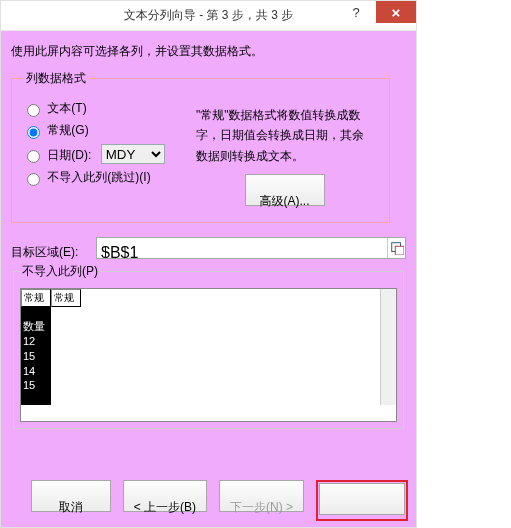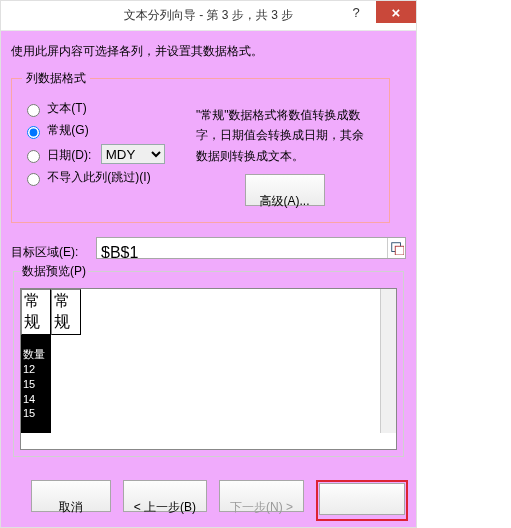--- a/index.html
+++ b/index.html
@@ -26,21 +26,21 @@
   .button { display:inline-block; min-width:80px; height:24px; line-height:22px; text-align:center; border:1px solid #a7a7a7; background:linear-gradient(#fdfdfd,#ececec); font-size:12px; padding:15px 10px; cursor:default;}
   .dest-row { display:flex; align-items:flex-end; margin-bottom:2px;}
   .dest-row .lbl { width:85px;}
   .dest-row .wrap { flex:1; position:relative; }
   .dest-row input[type=text]{ width:100%; height:22px; border:1px solid #a7a7a7; padding:12px 22px 1px 4px; font-size:16px;}
   .range-btn { position:absolute; right:1px; top:1px; width:18px; height:20px; display:flex; align-items:center; justify-content:center; border-left:1px solid #ccc;}
   .range-btn svg { width:14px; height:14px; }
   fieldset.preview { border:1px solid #d0d0d0; padding:8px 6px 6px 6px; margin-bottom:10px;}
   .pv-outer { border:1px solid #888; background:#fff; }
   .pv-head { display:flex; }
-  .pv-head .cell { width:30px; border:1px solid #000; border-top:1px solid #888; border-left:1px solid #888; padding:1px 2px; font-size:16px; background:#fff;}
+  .pv-head .cell { width:30px; border:1px solid #000; border-top:1px solid #888; border-left:1px solid #888; padding:1px 2px; font-size:10px; background:#fff;}
   .pv-head .cell:first-child{border-left:1px solid #888;}
   .pv-data { display:flex; }
   .pv-col0 { width:30px; background:#000; color:#fff; font-size:11px; line-height:1.35; padding:12px 2px; }
   .pv-rest { flex:1; }
   .pv-scroll { overflow-x:scroll; height:16px; }
   .pv-scroll-inner { width:100%; height:1px;}
   .pv-rpad { width:16px; border-left:1px solid #ccc; background:#f0f0f0;}
   .footer { position:absolute; left:0; right:0; bottom:6px; padding:0 8px; display:flex; justify-content:flex-end; gap:12px;}
   .footer .button.disabled { color:#9a9a9a; }
   .finish-hl { border:2px solid #d23; padding:1px; display:inline-block;}
@@ -102,21 +102,21 @@
         <span class="range-btn">
           <svg viewBox="0 0 16 16">
               <rect x="2" y="2" width="10" height="10" fill="none" stroke="#246" stroke-width="1"></rect>
               <rect x="6" y="6" width="10" height="10" fill="#fff" stroke="#a33" stroke-width="1"></rect>
             </svg>
         </span>
       </span>
     </div>
 
     <fieldset class="preview">
-      <legend>数据预览(P)</legend>
+      <legend>不导入此列(P)</legend>
       <div class="pv-outer">
         <div style="display:flex;">
           <div style="flex:1;">
             <div class="pv-head">
               <div class="cell">常规</div>
               <div class="cell">常规</div>
             </div>
             <div class="pv-data">
               <div class="pv-col0">
                 <div>数量</div>

